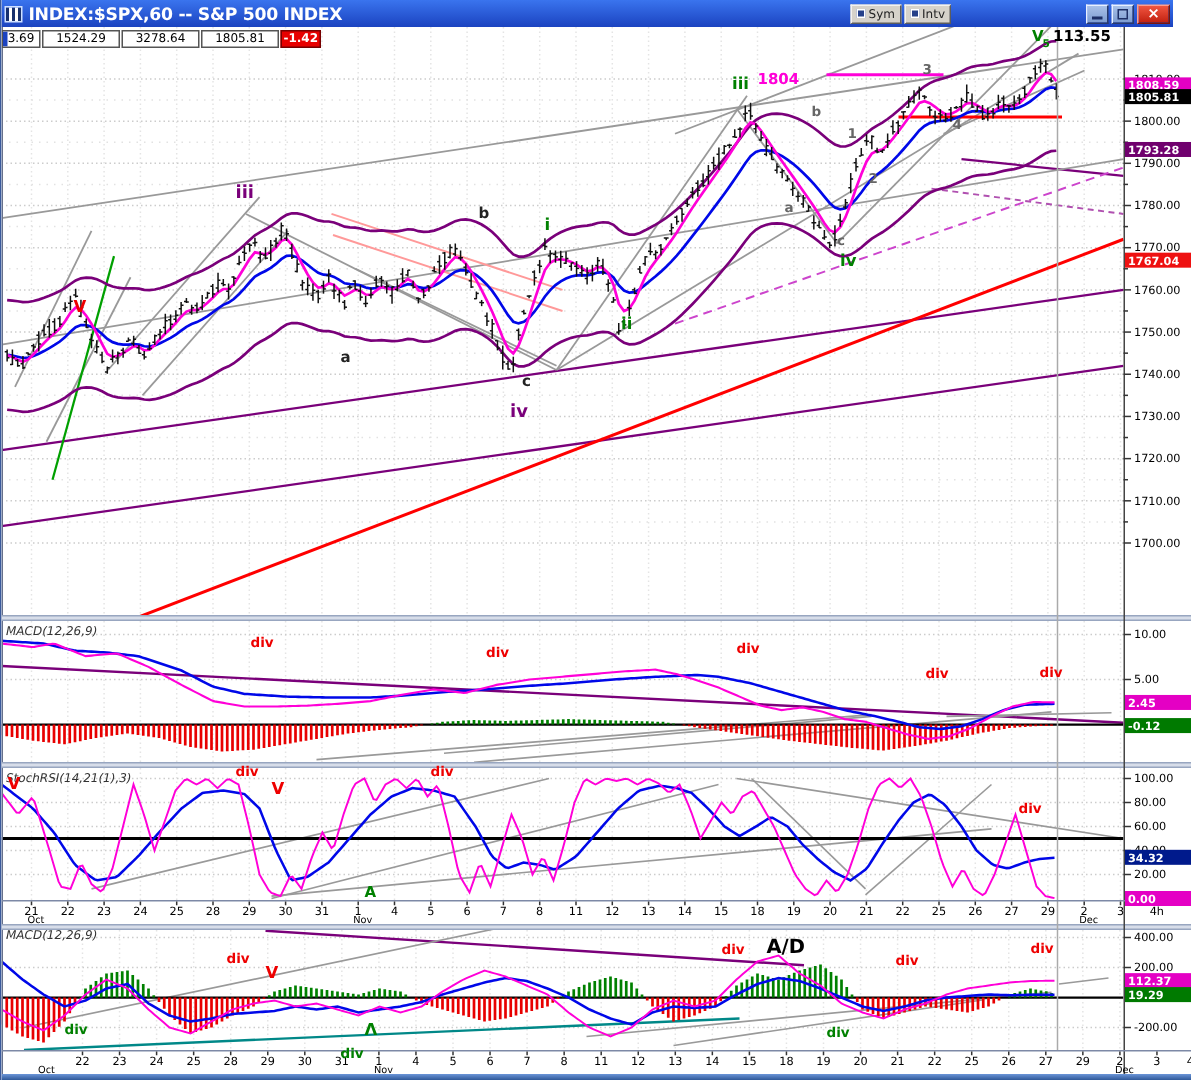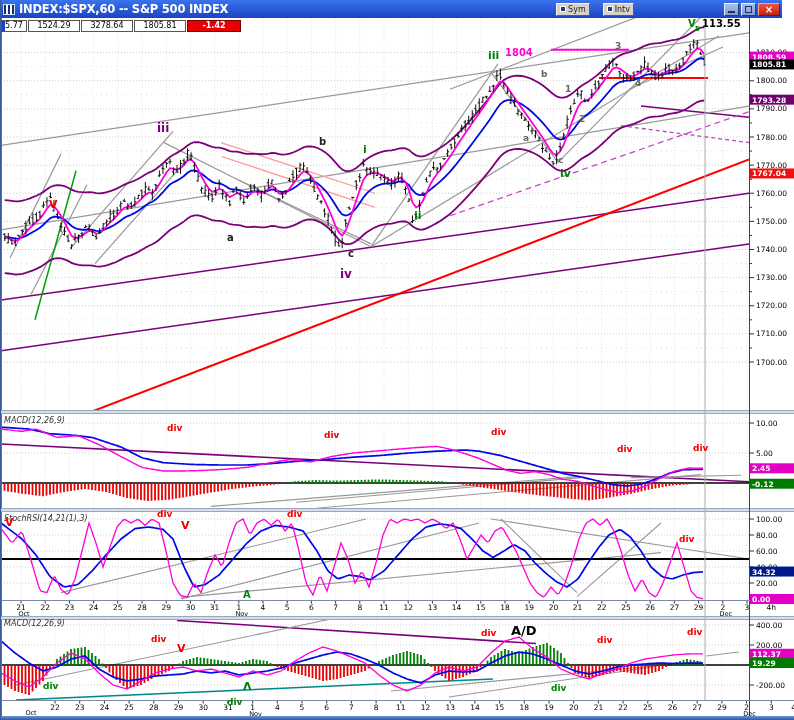--- a/index.html
+++ b/index.html
@@ -2,21 +2,21 @@
 <html><head>
 <meta charset="utf-8">
 <style>
 *{box-sizing:border-box}
 body{margin:0;font-family:"DejaVu Sans",sans-serif;background:#888}
 .window{position:relative;width:794px;height:720px;background:#fff;overflow:hidden;border-left:1px solid #3a5a9c}
 .titlebar{position:absolute;top:0;left:0;right:12px;height:18px;background:linear-gradient(180deg,#3a74ee,#1b43c0);display:flex;align-items:center;padding:0 2px;color:#fff;z-index:30}
 .title-text{font-size:11.5px;font-weight:bold;letter-spacing:-0.2px;white-space:nowrap;flex:1}
 .ticon{width:12px;height:11px;background:repeating-linear-gradient(90deg,#17306e 0 2px,#fff 2px 4px);border:1px solid #cfe0ff;margin-right:4px}
 .tb-buttons{display:flex;align-items:center}
-.wbtn{height:13px;font-size:8px;line-height:11px;margin-left:13px;border:1px solid;border-color:#f4f2ee #5c5c5c #5c5c5c #f4f2ee;background:#d6d2ca;color:#222;padding:0 3px;display:flex;align-items:center;cursor:default}
+.wbtn{height:13px;font-size:8px;line-height:11px;margin-left:2px;border:1px solid;border-color:#f4f2ee #5c5c5c #5c5c5c #f4f2ee;background:#d6d2ca;color:#222;padding:0 3px;display:flex;align-items:center;cursor:default}
 .wbtn .mini{display:inline-block;width:6px;height:6px;background:#25408a;border:1px solid #fff;margin-right:2px}
 .sysbtn{width:15px;height:13px;margin-left:2px;border:1px solid;border-color:#e8f0ff #2a3a6a #2a3a6a #e8f0ff;background:linear-gradient(180deg,#a8c0e8,#7d9cd0);position:relative}
 .sysbtn .bar{position:absolute;left:3px;right:3px;bottom:2px;height:2px;background:#1d2f66}
 .sysbtn .box{position:absolute;left:3px;right:3px;top:2px;bottom:2px;border:1px solid #1d2f66}
 .closebtn{width:22px;height:13px;margin-left:2px;border:1px solid;border-color:#ff9f8e #7a150a #7a150a #ff9f8e;background:linear-gradient(180deg,#f05540,#c22110);color:#fff;font-size:10px;font-weight:bold;line-height:11px;text-align:center}
 .spacer{width:88px}
 .quote{position:absolute;top:20px;left:0;display:flex;font-size:8px;z-index:20}
 .qbox{border:1px solid #555;background:#fff;height:12px;line-height:10px;margin-right:1px;text-align:center;color:#000;position:relative;overflow:hidden}
 .qsliver{position:absolute;left:0;top:0;width:3px;height:100%;background:#1b43c0}
 .qchange{background:#e80000;color:#fff;font-weight:bold;border-color:#700}
@@ -1552,21 +1552,21 @@
       <text x="242" y="690" fill="#008000" font-size="11" font-family="&quot;DejaVu Sans&quot;,sans-serif" font-weight="700">Λ</text>
       <text x="480" y="636" fill="#ee0000" font-size="9" font-family="&quot;DejaVu Sans&quot;,sans-serif" font-weight="700">div</text>
       <text x="510" y="635" fill="#000000" font-size="13" font-family="&quot;DejaVu Sans&quot;,sans-serif" font-weight="700">A/D</text>
       <text x="596" y="643" fill="#ee0000" font-size="9" font-family="&quot;DejaVu Sans&quot;,sans-serif" font-weight="700">div</text>
       <text x="550" y="691" fill="#008000" font-size="9" font-family="&quot;DejaVu Sans&quot;,sans-serif" font-weight="700">div</text>
       <text x="686" y="635" fill="#ee0000" font-size="9" font-family="&quot;DejaVu Sans&quot;,sans-serif" font-weight="700">div</text>
       <text x="226" y="705" fill="#008000" font-size="9" font-family="&quot;DejaVu Sans&quot;,sans-serif" font-weight="700">div</text>
     </svg>
 
   <div class="quote">
-    <span class="qbox" style="width:26px"><span class="qsliver"></span><span>5.77</span></span>
+    <span class="qbox" style="width:26px"><span class="qsliver"></span><span>3.69</span></span>
     <span class="qbox" style="width:52px">1524.29</span>
     <span class="qbox" style="width:52px">3278.64</span>
     <span class="qbox" style="width:52px">1805.81</span>
-    <span class="qbox qchange" style="width:54px">-1.42</span>
+    <span class="qbox qchange" style="width:27px">-1.42</span>
   </div>
 
   <div class="blue-strip"></div>
 </div>
 
 </body></html>

